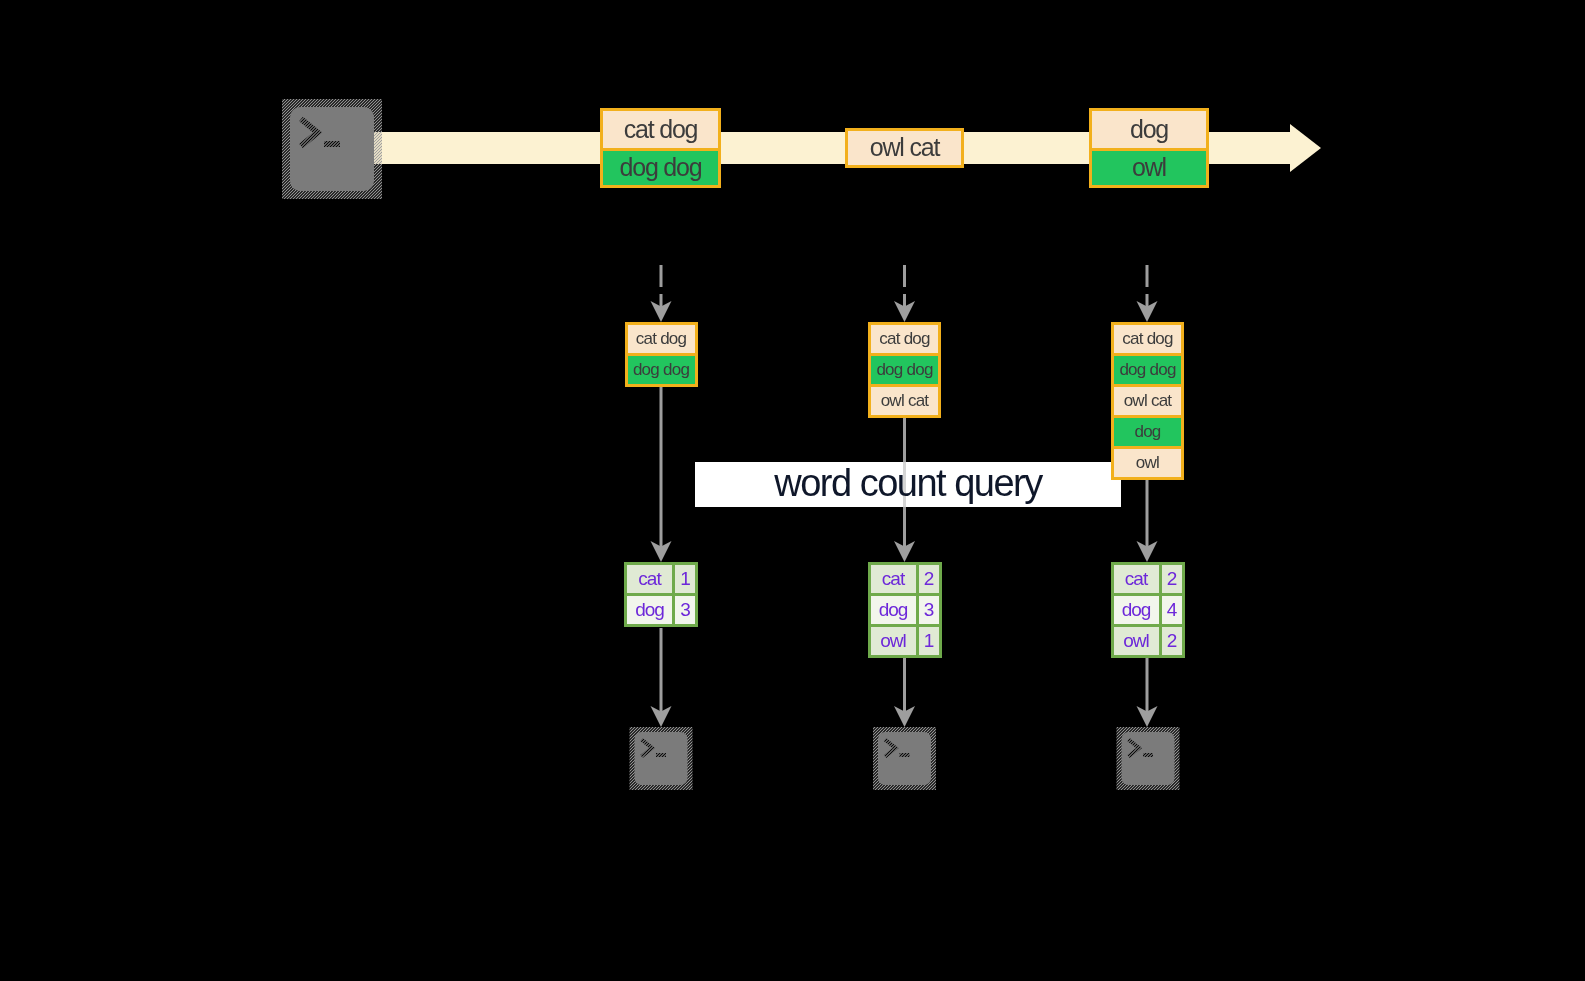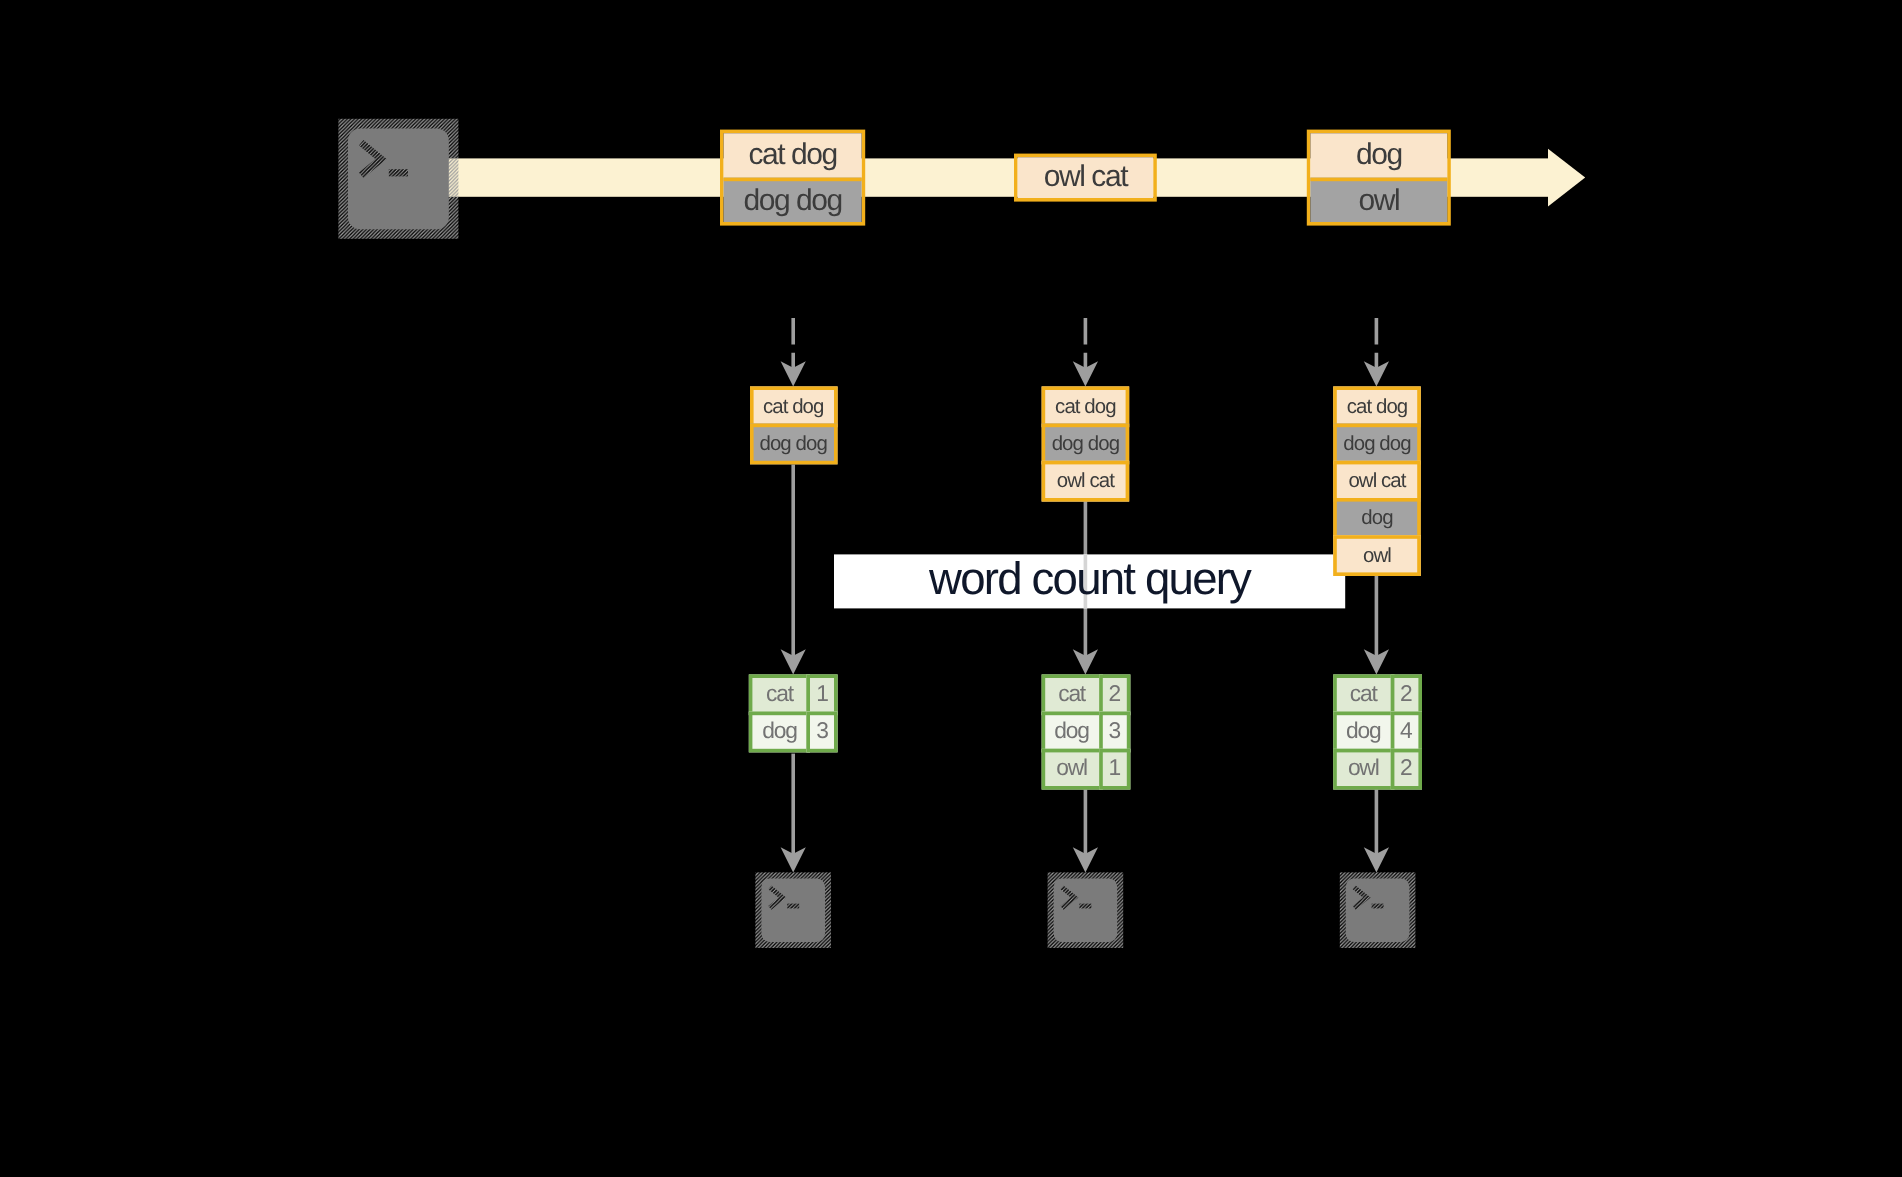--- a/index.html
+++ b/index.html
@@ -4,31 +4,31 @@
 <style>
   html,body{margin:0;padding:0;background:#000;}
   #canvas{position:relative;width:1585px;height:981px;background:#000;overflow:hidden;
           font-family:"Liberation Sans",sans-serif;}
   #bg{position:absolute;left:0;top:0;z-index:0;}
   .box{position:absolute;box-sizing:border-box;border:3px solid #F2B01C;z-index:3;}
   .box .row{box-sizing:border-box;text-align:center;color:#3C3C3C;
             font-size:25px;letter-spacing:-1.2px;}
   .box .row + .row{border-top:3px solid #F2B01C;}
   .peach{background:#FAE5CB;}
-  .cream{background:#a3a3a3;}
+  .cream{background:#22c55e;}
   .stack{position:absolute;z-index:3;}
   .stack .cell{box-sizing:border-box;width:73px;height:34px;border:3px solid #F2B01C;
                margin-top:-3px;text-align:center;color:#3C3C3C;
                font-size:17px;letter-spacing:-0.75px;line-height:28px;}
   .stack .cell:first-child{margin-top:0;}
   .gtable{position:absolute;z-index:3;}
   .gtable .grow{display:flex;margin-top:-3px;}
   .gtable .grow:first-child{margin-top:0;}
   .gtable .gcell{box-sizing:border-box;height:34px;border:3px solid #6FAA4B;
-                 text-align:center;color:#737373;font-size:19px;letter-spacing:-1px;
+                 text-align:center;color:#6d28d9;font-size:19px;letter-spacing:-1px;
                  line-height:28px;}
   .gtable .word{width:51px;}
   .gtable .count{width:26px;margin-left:-3px;}
   .g-light{background:#E0EAD4;}
   .g-pale{background:#F2F6EC;}
   #banner{position:absolute;left:695px;top:462px;width:426px;height:45px;background:#FFFFFF;
           display:flex;align-items:center;justify-content:center;}
   #banner span{color:#0f172a;font-size:38px;letter-spacing:-1.5px;
                position:relative;top:-1px;}
   #banner-line{position:absolute;left:208px;top:0;width:3px;height:45px;

